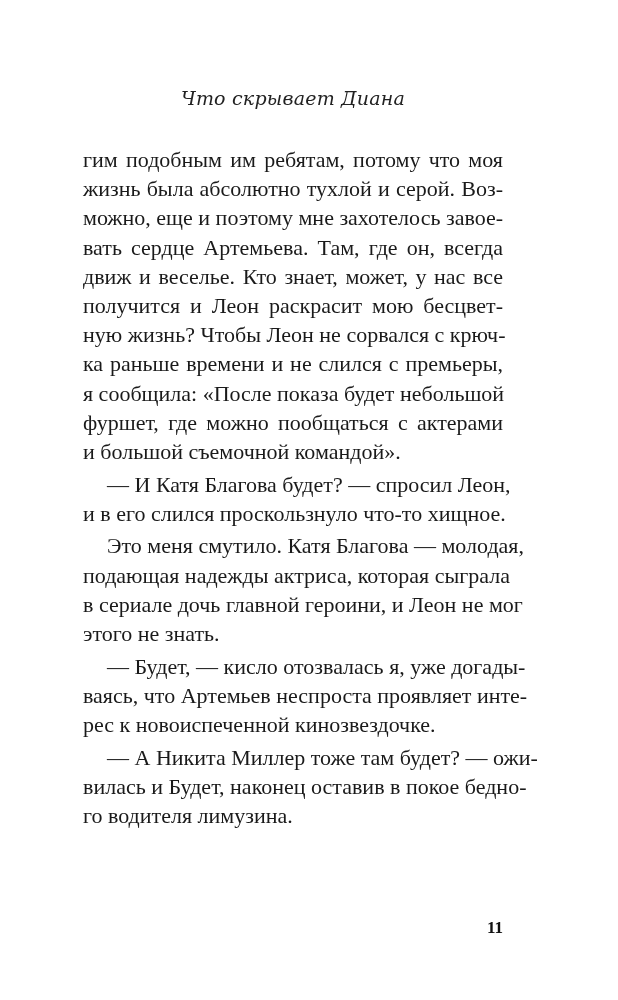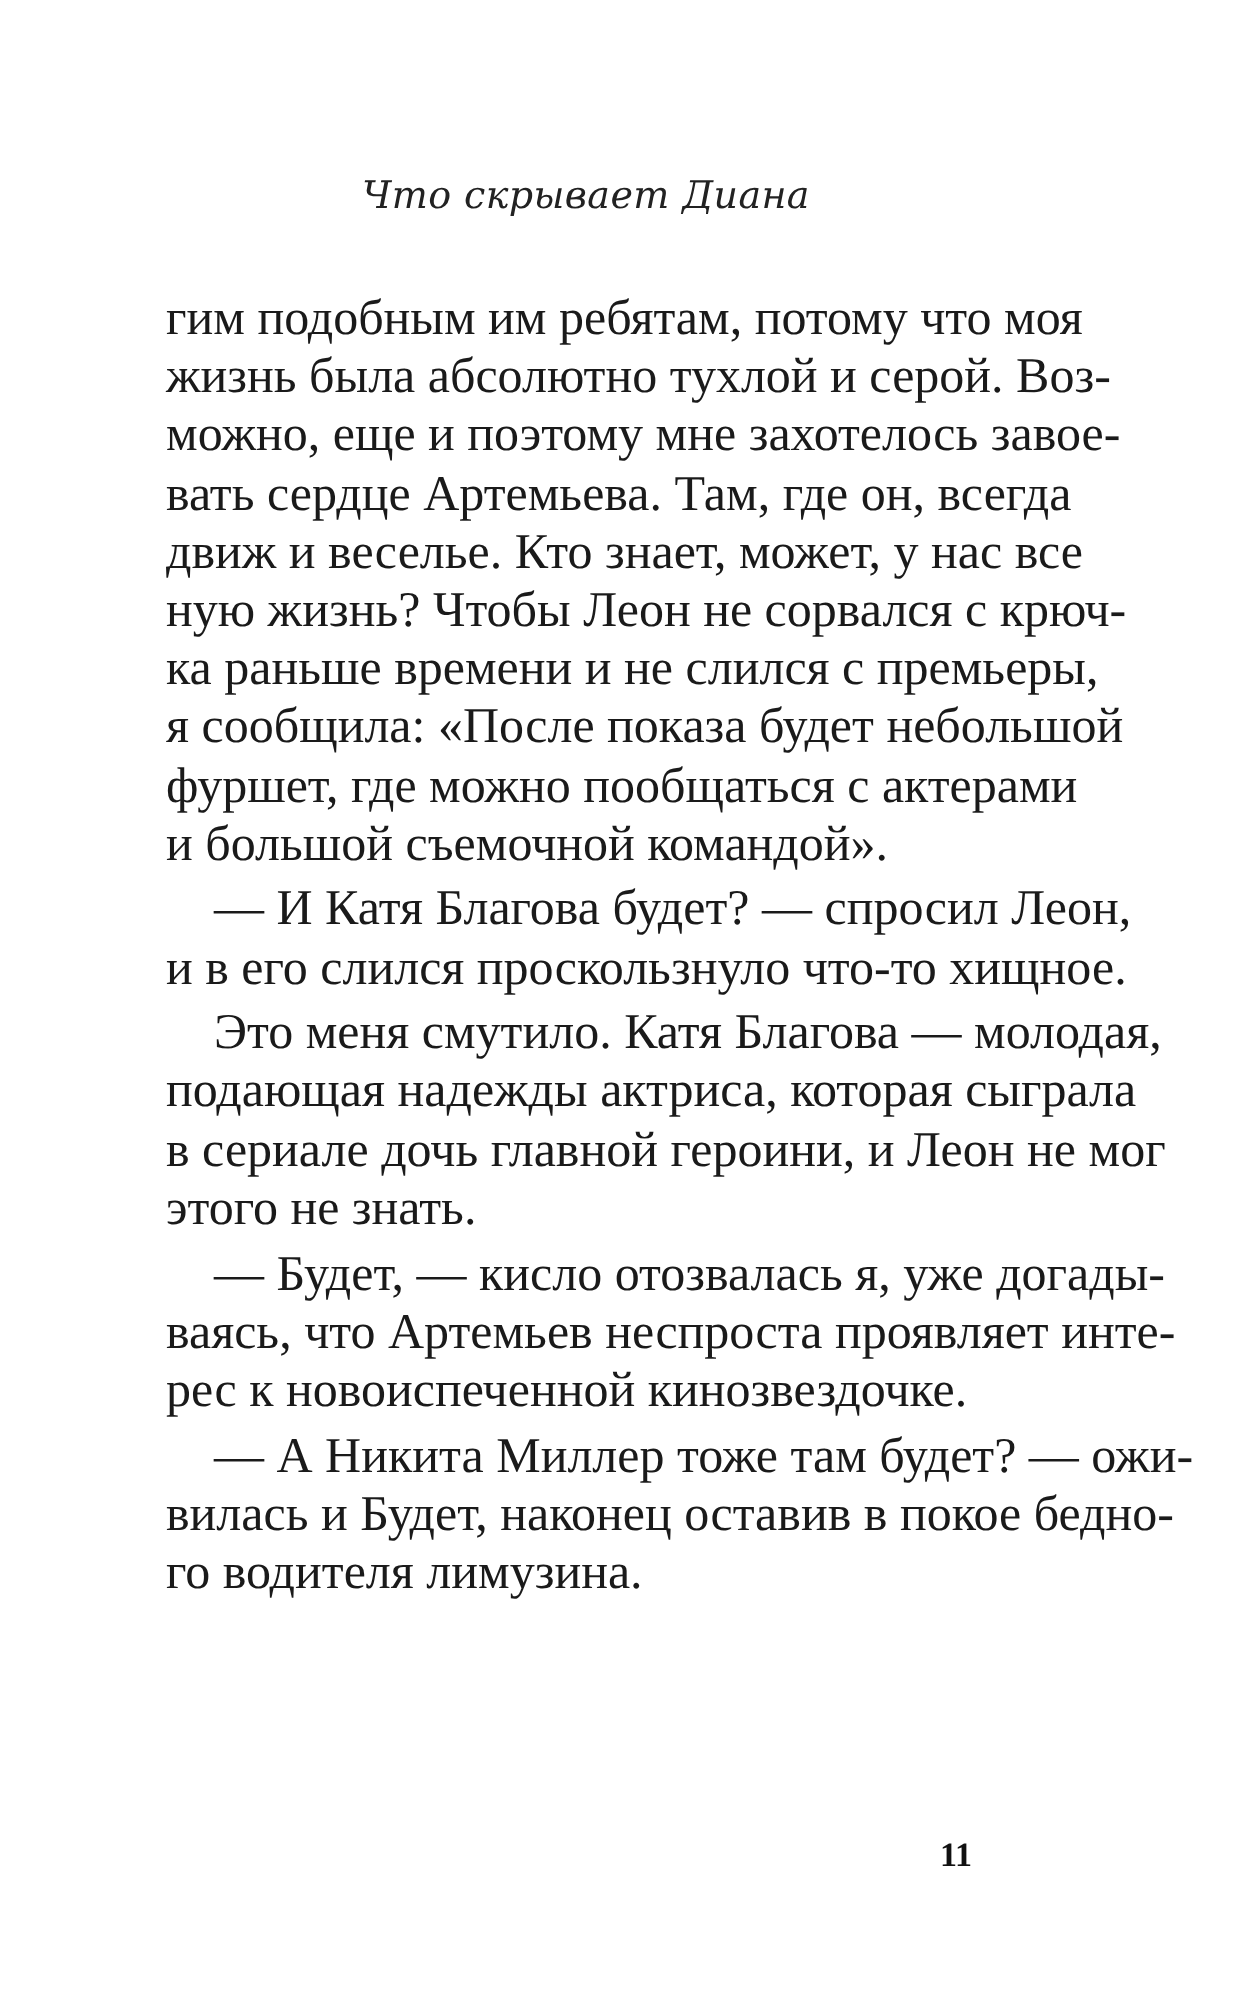--- a/index.html
+++ b/index.html
@@ -32,21 +32,21 @@
       font-style: italic;
       font-size: 19px;
       letter-spacing: 0.2px;
       color: #222;
     }
     .text-block {
       position: absolute;
       left: 83px;
       top: 124px;
       width: 420px;
-      font-size: 25px;
+      font-size: 22px;
       line-height: 29.2px;
       text-align: justify;
       hyphens: manual;
     }
     .line {
       display: block;
       white-space: nowrap;
       text-align: justify;
       text-align-last: justify;
       height: 29.2px;
@@ -58,39 +58,41 @@
       padding-left: 24px;
     }
     .para {
       margin: 0 0 3.5px 0;
     }
     .folio {
       position: absolute;
       left: 470px;
       width: 33px;
       top: 897px;
+      text-align: right;
       font-weight: bold;
       font-size: 17px;
       color: #111;
     }
   </style>
 </head>
 <body>
 
 <div class="page">
   <div class="running-head">Что скрывает Диана</div>
 
   <div class="text-block">
 
     <div class="para">
       <span class="line">гим подобным им ребятам, потому что моя</span>
       <span class="line">жизнь была абсолютно тухлой и серой. Воз-</span>
       <span class="line">можно, еще и поэтому мне захотелось завое-</span>
       <span class="line">вать сердце Артемьева. Там, где он, всегда</span>
       <span class="line">движ и веселье. Кто знает, может, у нас все</span>
+      <span class="line">получится и Леон раскрасит мою бесцвет-</span>
       <span class="line">ную жизнь? Чтобы Леон не сорвался с крюч-</span>
       <span class="line">ка раньше времени и не слился с премьеры,</span>
       <span class="line">я сообщила: «После показа будет небольшой</span>
       <span class="line">фуршет, где можно пообщаться с актерами</span>
       <span class="line last">и большой съемочной командой».</span>
     </div>
 
     <div class="para">
       <span class="line indent">— И Катя Благова будет? — спросил Леон,</span>
       <span class="line last">и в его слился проскользнуло что-то хищное.</span>

